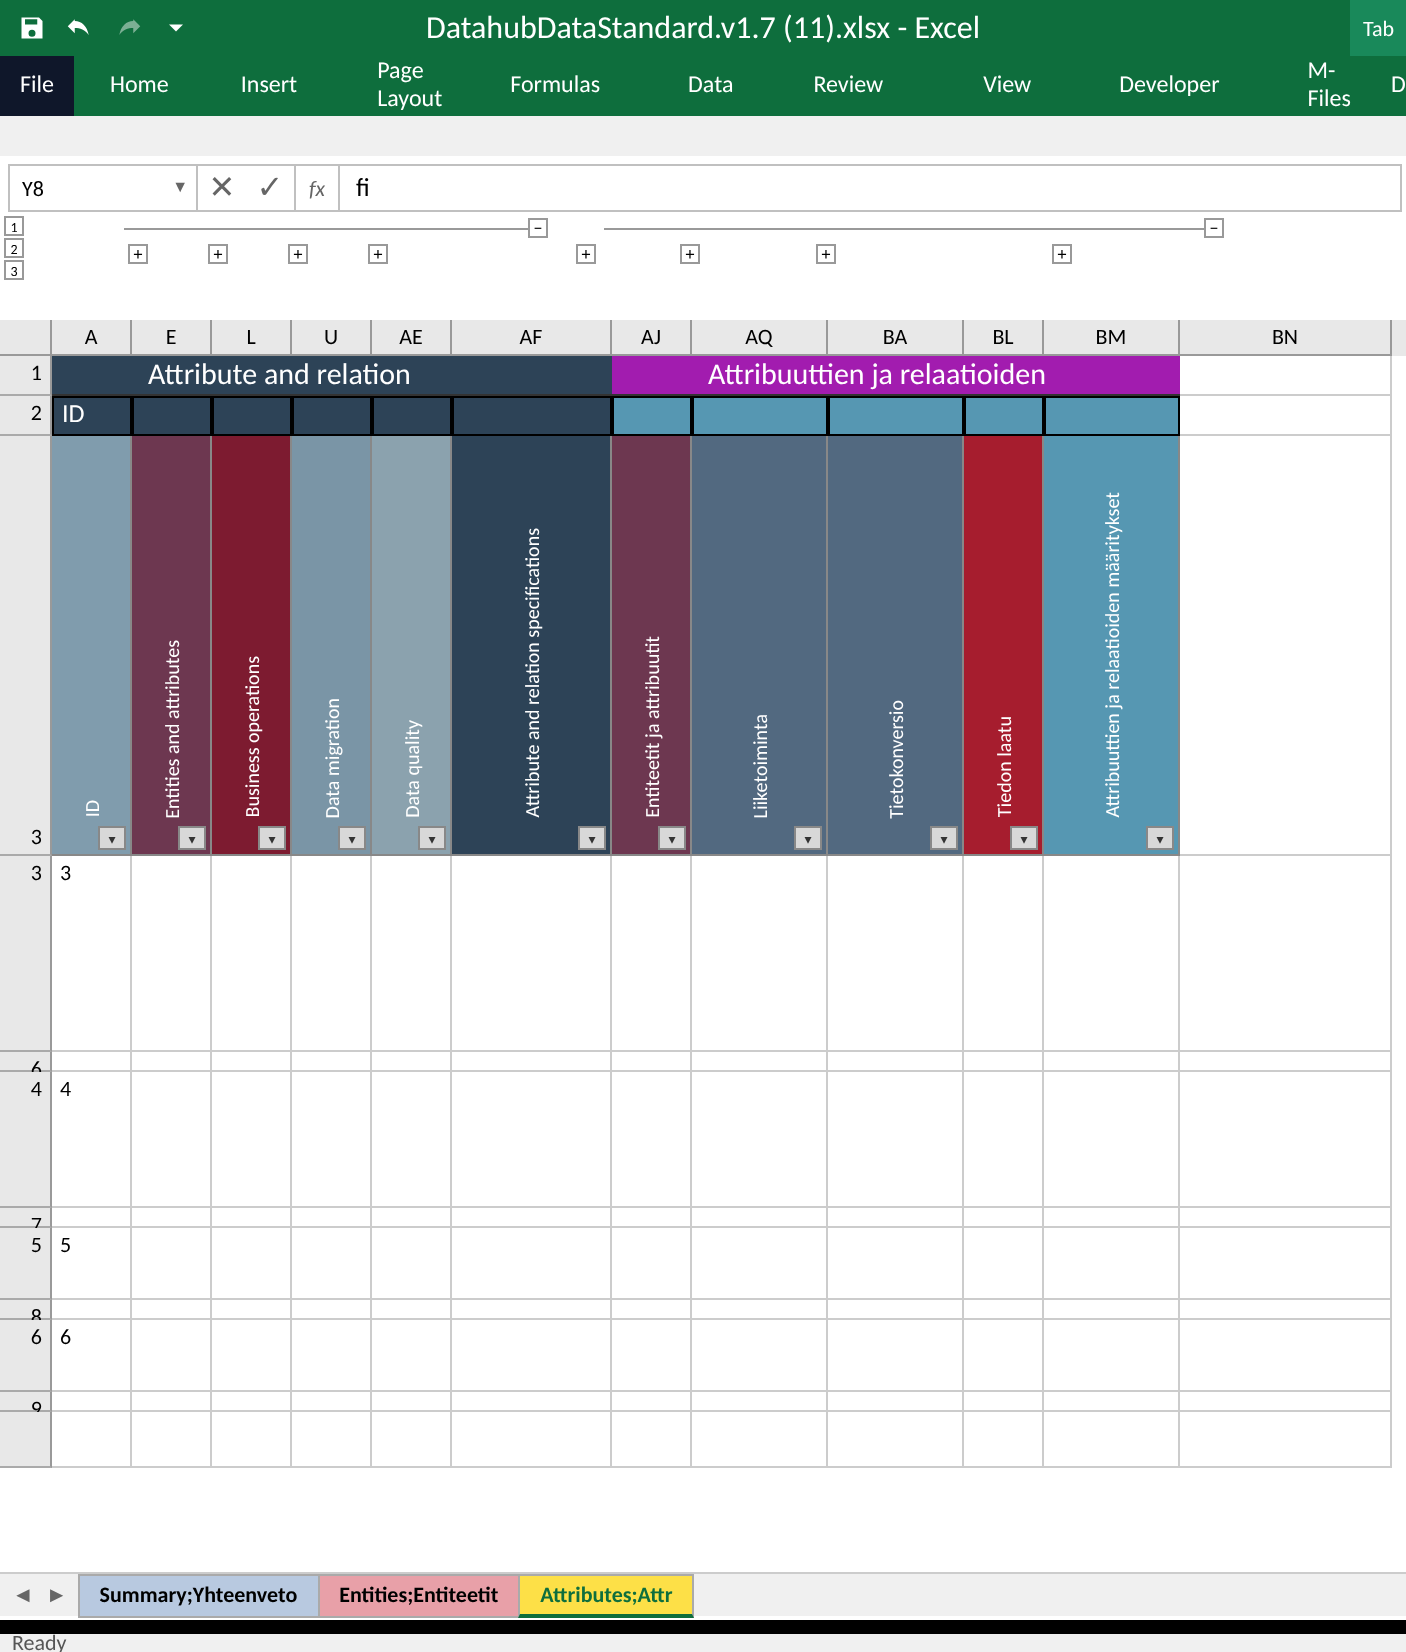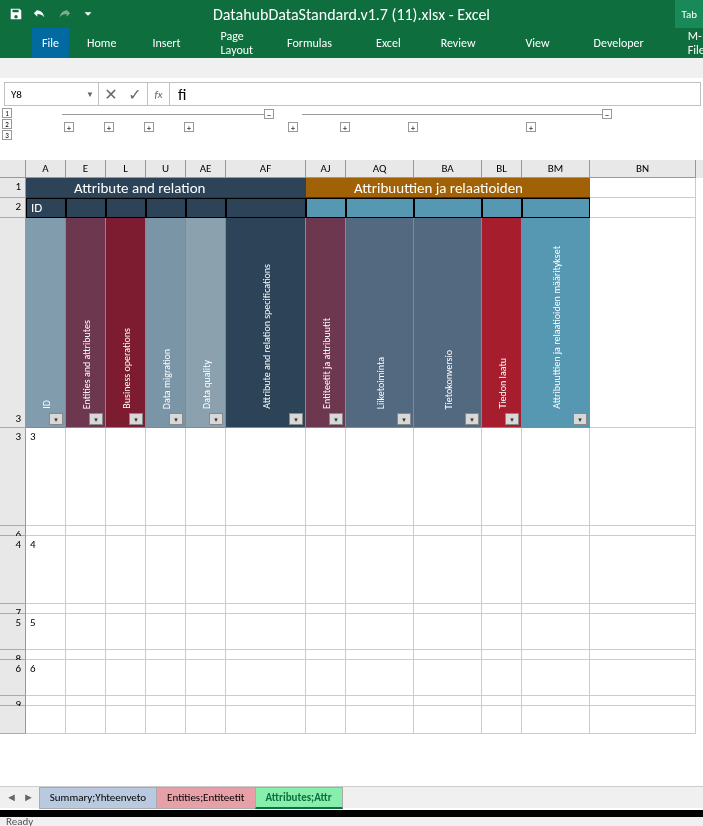--- a/index.html
+++ b/index.html
@@ -6,28 +6,28 @@
 body{background:#fff;width:703px;height:826px;overflow:hidden;position:relative;}
 .titlebar{height:28px;background:#0e6e3d;display:flex;align-items:center;color:#fff;font-size:12px;}
 .qat{display:flex;gap:4px;padding:0 6px;align-items:center;}
 .qat-btn{width:20px;height:20px;display:flex;align-items:center;justify-content:center;cursor:pointer;}
 .qat-btn svg{width:14px;height:14px;fill:#fff;}
 .qat-btn.dis svg{opacity:.45;}
 .title{position:absolute;left:50%;transform:translateX(-50%);font-size:16px;}
 .tabsuffix{position:absolute;right:0;top:0;height:28px;background:#19895a;color:#fff;font-size:11px;padding:0 6px;display:flex;align-items:center;}
 .ribbon{height:30px;background:#0e6e3d;display:flex;align-items:center;}
 .rtab{color:#fff;font-size:12px;padding:0 10px;height:30px;display:flex;align-items:center;cursor:pointer;position:relative;}
-.rtab:first-child{background:#0369a1;margin-right:8px;margin-left:32px;}
+.rtab:first-child{background:#0f172a;margin-right:8px;}
 .nb-fx{height:24px;margin-top:4px;display:flex;align-items:center;border:1px solid #c0c0c0;margin-left:4px;margin-right:2px;background:#fff;}
 .namebox{width:94px;border-right:1px solid #c0c0c0;font-size:11px;padding:0 6px;height:22px;display:flex;align-items:center;position:relative;}
 .nb-arrow{position:absolute;right:4px;font-size:8px;color:#666;}
 .fx-btns{display:flex;border-right:1px solid #c0c0c0;}
 .fx-btn{width:24px;height:22px;display:flex;align-items:center;justify-content:center;color:#666;cursor:pointer;}
 .fx-label{width:22px;height:22px;display:flex;align-items:center;justify-content:center;font-style:italic;font-size:11px;color:#666;border-right:1px solid #c0c0c0;}
-.formula{flex:1;padding:0 8px;font-size:16px;}
+.formula{flex:1;padding:0 8px;font-size:13px;}
 .on{height:10px;font-size:7px;border:1px solid #999;margin-left:2px;margin-bottom:1px;width:10px;display:flex;align-items:center;justify-content:center;cursor:pointer;}
 .og{position:relative;height:12px;display:flex;align-items:center;}
 .og-line{height:1px;background:#999;flex:1;}
 .og-minus{width:10px;height:10px;border:1px solid #999;display:flex;align-items:center;justify-content:center;font-size:9px;cursor:pointer;background:#fff;margin-left:-1px;}
 .plus-btn{width:10px;height:10px;border:1px solid #999;display:flex;align-items:center;justify-content:center;font-size:9px;cursor:pointer;background:#fff;}
 .grid-wrap{position:absolute;top:160px;left:0;right:0;bottom:40px;}
 .colhdr{display:flex;height:18px;background:#e8e8e8;}
 .rownum-col{width:26px;background:#e8e8e8;border-right:1px solid #999;border-bottom:1px solid #999;}
 .ch{border-right:1px solid #999;border-bottom:1px solid #999;font-size:11px;display:flex;align-items:center;justify-content:center;background:#e8e8e8;cursor:pointer;flex-shrink:0;}
 .rows{position:relative;}
@@ -36,21 +36,21 @@
 .cell{border-right:1px solid #888;border-bottom:1px solid #888;font-size:13px;color:#fff;display:flex;align-items:flex-end;padding:2px;position:relative;flex-shrink:0;overflow:hidden;}
 .vtext{writing-mode:vertical-rl;transform:rotate(180deg);font-size:10px;white-space:nowrap;margin-left:auto;position:absolute;bottom:18px;left:50%;transform:translateX(-50%) rotate(180deg);}
 .filter{position:absolute;bottom:2px;right:2px;width:14px;height:12px;background:#d8d8d8;border:1px solid #888;cursor:pointer;display:flex;align-items:center;justify-content:center;font-size:7px;color:#333;}
 .r1c{height:20px;}
 .r2c{height:20px;}
 .r3c{height:210px;align-items:flex-end;}
 .data-cell{border-right:1px solid #ccc;border-bottom:1px solid #ccc;font-size:11px;padding:2px 4px;color:#000;flex-shrink:0;}
 .sheet-tabs{position:absolute;bottom:18px;left:0;right:0;height:22px;background:#f0f0f0;display:flex;align-items:center;border-top:1px solid #ccc;font-size:11px;}
 .st-nav{display:flex;padding:0 6px;gap:6px;color:#666;}
 .st-nav span{cursor:pointer;}
-.stab{padding:0 10px;height:22px;display:flex;align-items:center;border:1px solid #aaa;cursor:pointer;margin-left:-1px;}
+.stab{padding:0 10px;height:22px;display:flex;align-items:center;border:1px solid #aaa;cursor:pointer;margin-left:-1px;font-weight:bold;}
 .status{position:absolute;bottom:0;left:0;right:0;height:16px;background:#f0f0f0;border-top:7px solid #000000;font-size:11px;padding:0 6px;display:flex;align-items:center;color:#555;}
 .title-overlay{position:absolute;top:18px;left:26px;right:0;height:20px;z-index:5;display:flex;}
 .title-half{height:20px;font-size:15px;color:#fff;padding-left:48px;display:flex;align-items:center;overflow:hidden;white-space:nowrap;border-bottom:1px solid #333;}
 </style>
 </head>
 <body>
 
 <div class="titlebar">
   <div class="qat">
     <div class="qat-btn">
@@ -77,21 +77,21 @@
   <div class="title">DatahubDataStandard.v1.7 (11).xlsx - Excel</div>
   <div class="tabsuffix">Tab</div>
 </div>
 
 <div class="ribbon" id="ribbon">
     <div class="rtab">File</div>
     <div class="rtab" style="margin-right: 16px;">Home</div>
     <div class="rtab" style="margin-right: 20px; text-align: right;">Insert</div>
     <div class="rtab" style="margin-right: 14px;">Page Layout</div>
     <div class="rtab" style="margin-right: 24px;">Formulas</div>
-    <div class="rtab" style="margin-right: 20px;">Excel</div>
+    <div class="rtab" style="margin-right: 20px;">Data</div>
     <div class="rtab" style="margin-right: 30px;">Review</div>
     <div class="rtab" style="margin-right: 24px;">View</div>
     <div class="rtab" style="margin-right: 24px;">Developer</div>
     <div class="rtab">M-Files</div>
     <div class="rtab">D</div>
   </div>
 
 <div style="height:20px;background:#f0f0f0;"></div>
 
 <div class="nb-fx">
@@ -158,21 +158,21 @@
       <div class="ch" style="width: 80px;">AF</div>
       <div class="ch" style="width: 40px;">AJ</div>
       <div class="ch" style="width: 68px;">AQ</div>
       <div class="ch" style="width: 68px;">BA</div>
       <div class="ch" style="width: 40px;">BL</div>
       <div class="ch" style="width: 68px;">BM</div>
       <div class="ch" style="width: 106px;">BN</div>
     </div>
   <div class="title-overlay">
     <div class="title-half" style="width:280px;background:#2d4357;">Attribute and relation</div>
-    <div class="title-half" style="width:284px;background:#a16207;">Attribuuttien ja relaatioiden</div>
+    <div class="title-half" style="width:284px;background:#a21caf;">Attribuuttien ja relaatioiden</div>
   </div>
   <div class="rows" id="rows">
       <div class="row">
         <div class="rh" style="height:20px;">1</div>
         <div class="cell r1c" style="width:40px;background:transparent;"></div>
         <div class="cell r1c" style="width:40px;background:transparent;"></div>
         <div class="cell r1c" style="width:40px;background:transparent;"></div>
         <div class="cell r1c" style="width:40px;background:transparent;"></div>
         <div class="cell r1c" style="width:40px;background:transparent;"></div>
         <div class="cell r1c" style="width:80px;background:transparent;"></div>
@@ -387,19 +387,19 @@
 </div>
 
 <div class="sheet-tabs">
   <div class="st-nav">
     <span>◄</span>
     <span>►</span>
   </div>
   <div id="sheets" style="display:flex;">
       <div class="stab" style="background: rgb(184, 201, 224);">Summary;Yhteenveto</div>
       <div class="stab" style="background: rgb(232, 160, 168);">Entities;Entiteetit</div>
-      <div class="stab" style="background: #86efac; border-bottom: 2px solid rgb(14, 110, 61); color: rgb(14, 110, 61); font-weight: bold;">Attributes;Attr</div>
+      <div class="stab" style="background: #fde047; border-bottom: 2px solid rgb(14, 110, 61); color: rgb(14, 110, 61); font-weight: bold;">Attributes;Attr</div>
     </div>
 </div>
 
 <div class="status">
     <span>Ready</span>
   </div>
 
 </body></html>

